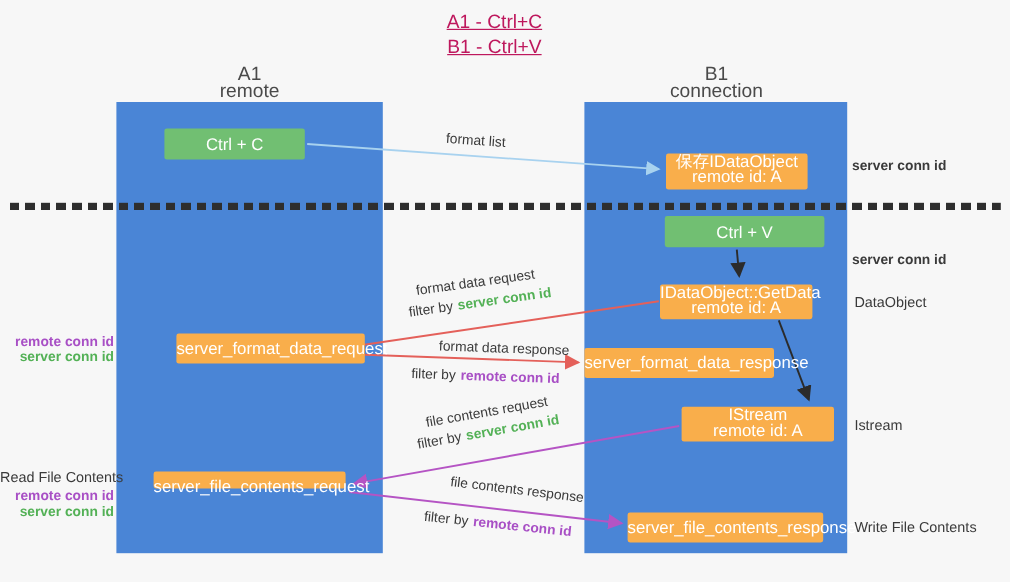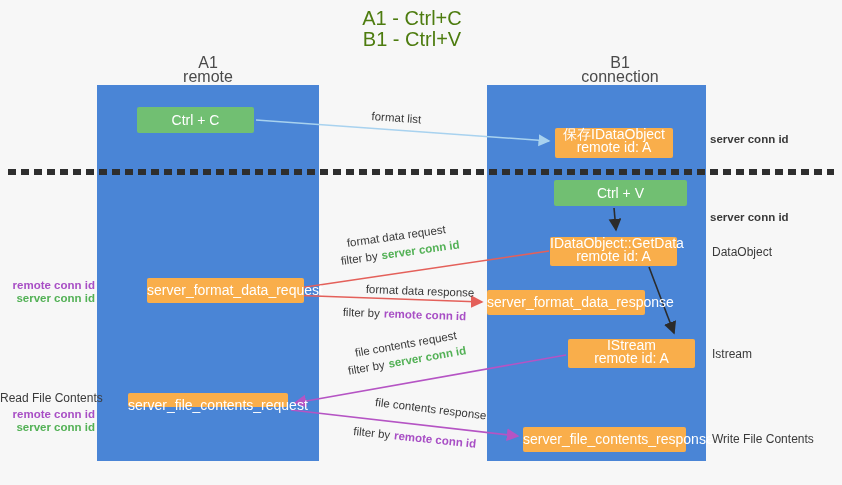--- a/index.html
+++ b/index.html
@@ -1,18 +1,18 @@
 <!DOCTYPE html>
 <html><head>
 <meta charset="utf-8">
 <style>
   html,body{margin:0;padding:0;}
   body{font-family:"Liberation Sans",sans-serif;background:#f7f7f7;}
   .canvas{position:relative;width:842px;height:485px;background:#f7f7f7;overflow:hidden;}
-  .title{position:absolute;left:0;top:8px;width:824px;text-align:center;color:#4d7c0f;font-size:20px;line-height:21px;}
+  .title{position:absolute;left:0;top:8px;width:824px;text-align:center;color:#be185d;font-size:16px;line-height:21px;text-decoration:underline;}
   .col-header{position:absolute;text-align:center;color:#4a4a4a;font-size:16px;line-height:14px;}
   .lifeline{position:absolute;top:85px;height:376px;background:#4a85d6;}
   .dashline{position:absolute;left:8px;top:169px;width:826px;height:6px;
     background:repeating-linear-gradient(90deg,#2e2e2e 0 8px,rgba(0,0,0,0) 8px 13px);}
   .box{position:absolute;color:#fff;font-size:14px;text-align:center;border-radius:2px;box-sizing:border-box;}
   .box-green{background:#71bf72;}
   .box-orange{background:#f9ae4b;}
   .one-line{line-height:25px;white-space:nowrap;}
   .two-line{line-height:13px;padding-top:0;}
   .arrow-label{position:absolute;font-size:11.5px;color:#3a3a3a;white-space:nowrap;transform-origin:left top;}
@@ -31,21 +31,21 @@
 
   <div class="title">
     <div>A1 - Ctrl+C</div>
     <div>B1 - Ctrl+V</div>
   </div>
 
   <div class="col-header" style="left:158px;top:56px;width:100px;">
     <div>A1</div>
     <div>remote</div>
   </div>
-  <div class="col-header" style="left:570px;top:56px;width:100px;">
+  <div class="col-header" style="left:547px;top:56px;width:100px;">
     <div>B1</div>
     <div>connection</div>
   </div>
 
   <div class="lifeline" style="left:97px;width:222px;"></div>
   <div class="lifeline" style="left:487px;width:219px;"></div>
 
   <div class="dashline"></div>
 
   <svg class="overlay" width="842" height="485" viewBox="0 0 842 485">

